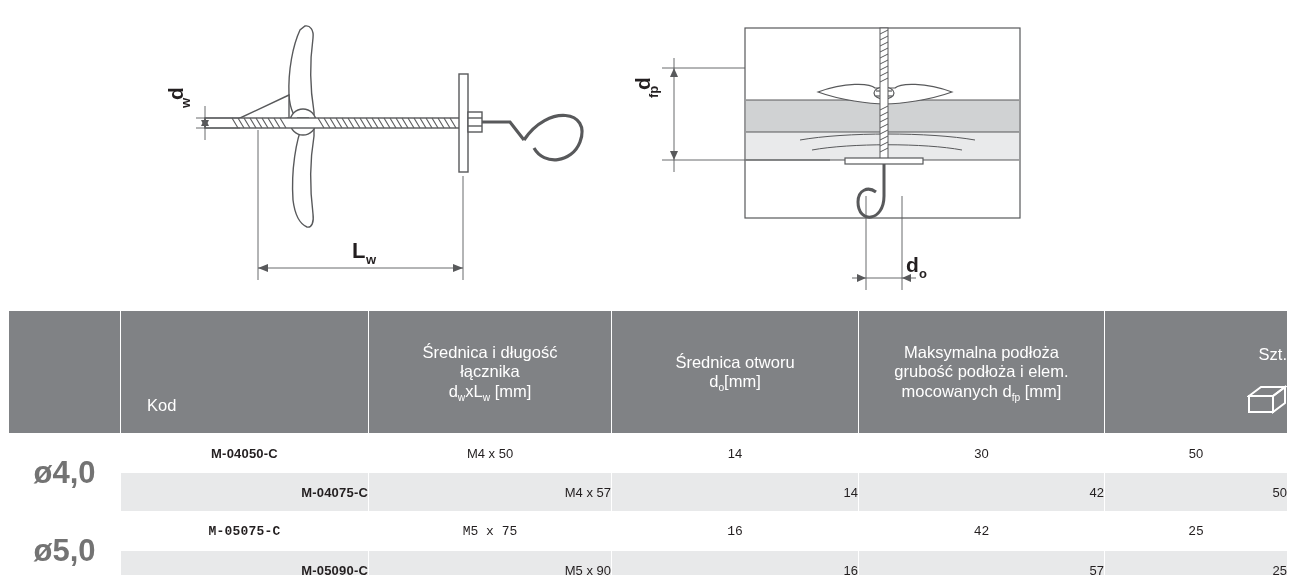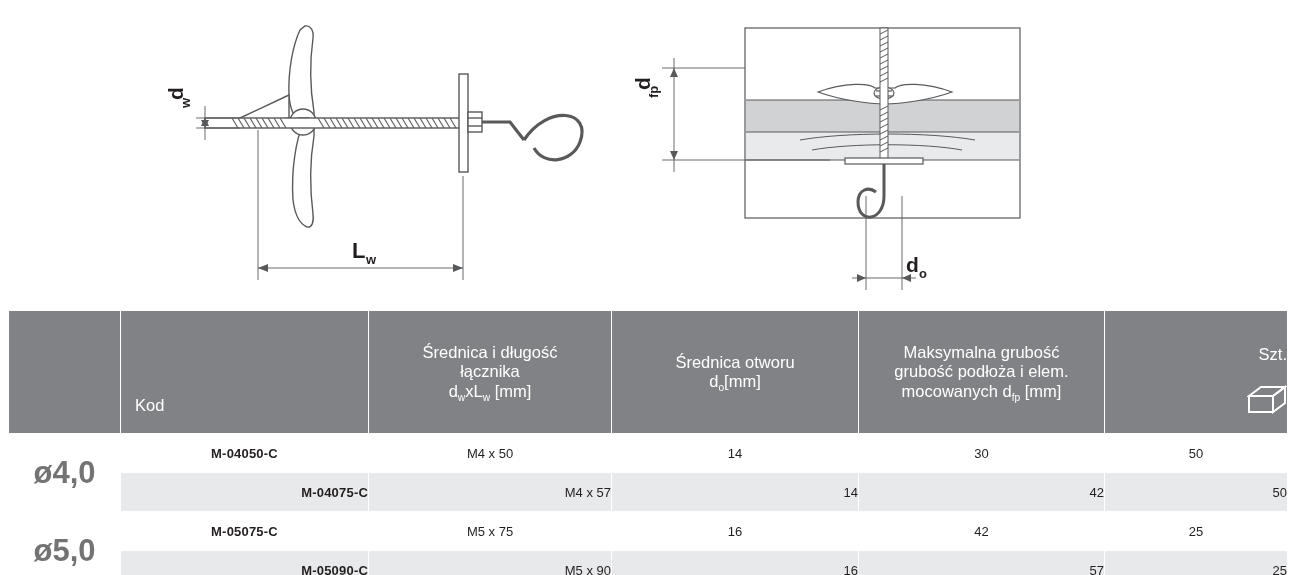--- a/index.html
+++ b/index.html
@@ -52,21 +52,21 @@
     background: #808285;
     color: #ffffff;
     font-weight: normal;
     height: 104px;
     font-size: 16.5px;
     line-height: 1.18;
     padding: 2px 6px;
   }
   thead th.kod-head {
     text-align: left;
-    padding-left: 14px;
+    padding-left: 26px;
     vertical-align: bottom;
     padding-bottom: 18px;
   }
   thead th.sizecol {
     background: #808285;
   }
   thead th.szt-head {
     vertical-align: bottom;
     padding-bottom: 14px;
   }
@@ -101,20 +101,21 @@
     background: #ffffff !important;
     font-size: 31px;
     font-weight: bold;
     color: #737373;
     width: 112px;
     border-left: 1px solid #ffffff;
     border-right: 1px solid #d9d9d9;
   }
   tbody tr.odd td.bordertop, tbody tr.even td.bordertop {
     border-top: 1px solid #d9d9d9;
+    font-family: Liberation Mono, monospace;
   }
   .sub {
     font-size: 0.62em;
     vertical-align: sub;
     line-height: 0;
   }
   .hdr-line { display: block; }
 </style>
 </head>
 <body>
@@ -300,21 +301,21 @@
           <th>
             <span class="hdr-line">Średnica i długość</span>
             <span class="hdr-line">łącznika</span>
             <span class="hdr-line"><span>d</span><span class="sub">w</span><span>xL</span><span class="sub">w</span><span> [mm]</span></span>
           </th>
           <th>
             <span class="hdr-line">Średnica otworu</span>
             <span class="hdr-line"><span>d</span><span class="sub">o</span><span>[mm]</span></span>
           </th>
           <th>
-            <span class="hdr-line">Maksymalna grubość</span>
+            <span class="hdr-line">Maksymalna podłoża</span>
             <span class="hdr-line">grubość podłoża i elem.</span>
             <span class="hdr-line"><span>mocowanych d</span><span class="sub">fp</span><span>  [mm]</span></span>
           </th>
           <th class="szt-head">
             <span class="szt-inner">
               <span>Szt.</span>
               <span>
                 <svg width="40" height="30" viewBox="0 0 40 30" xmlns="http://www.w3.org/2000/svg">
                   <path d="M2,11 L14,2 L38,2 L26,11 Z" fill="none" stroke="#ffffff" stroke-width="2"></path>
                   <rect x="2" y="11" width="24" height="16" fill="none" stroke="#ffffff" stroke-width="2"></rect>

